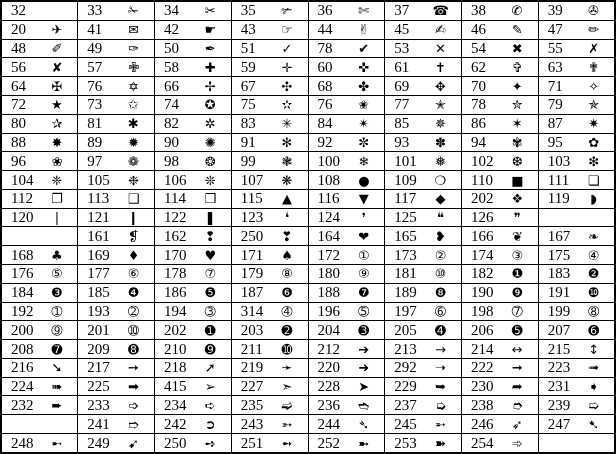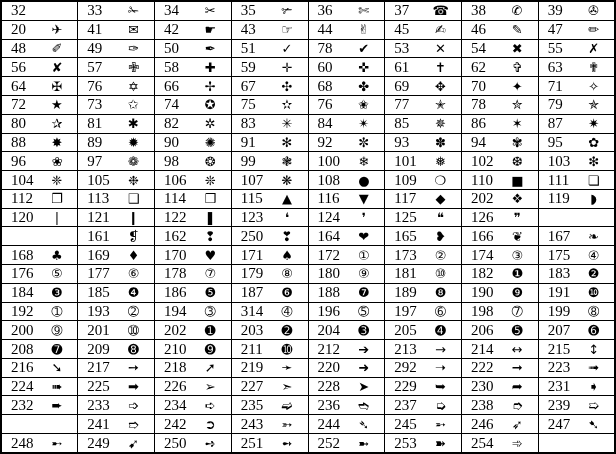--- a/index.html
+++ b/index.html
@@ -1045,21 +1045,21 @@
             </div>
           </td>
           <td>
             <div class="cell">
               <span class="code">225</span>
               <span class="glyph">➡</span>
             </div>
           </td>
           <td>
             <div class="cell">
-              <span class="code">226</span>
+              <span class="code">415</span>
               <span class="glyph">➢</span>
             </div>
           </td>
           <td>
             <div class="cell">
               <span class="code">227</span>
               <span class="glyph">➣</span>
             </div>
           </td>
           <td>

